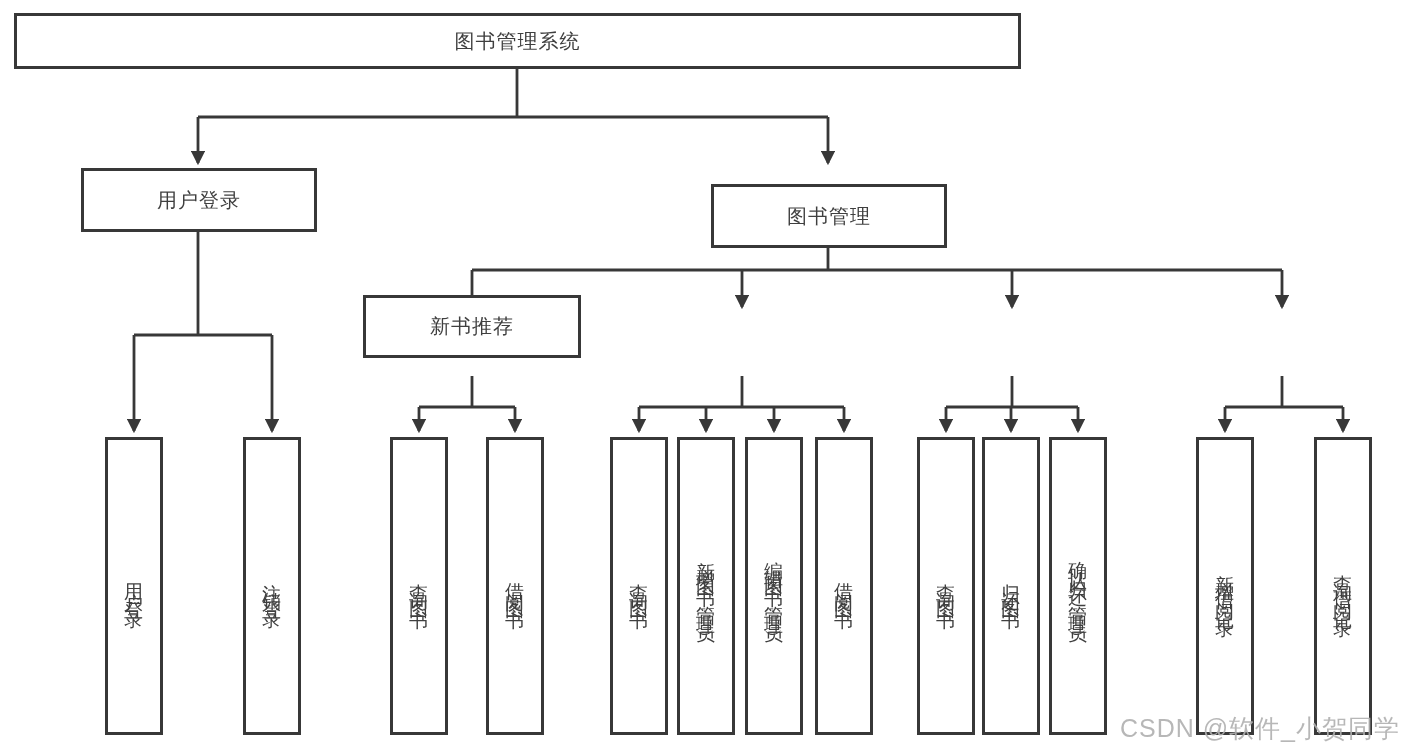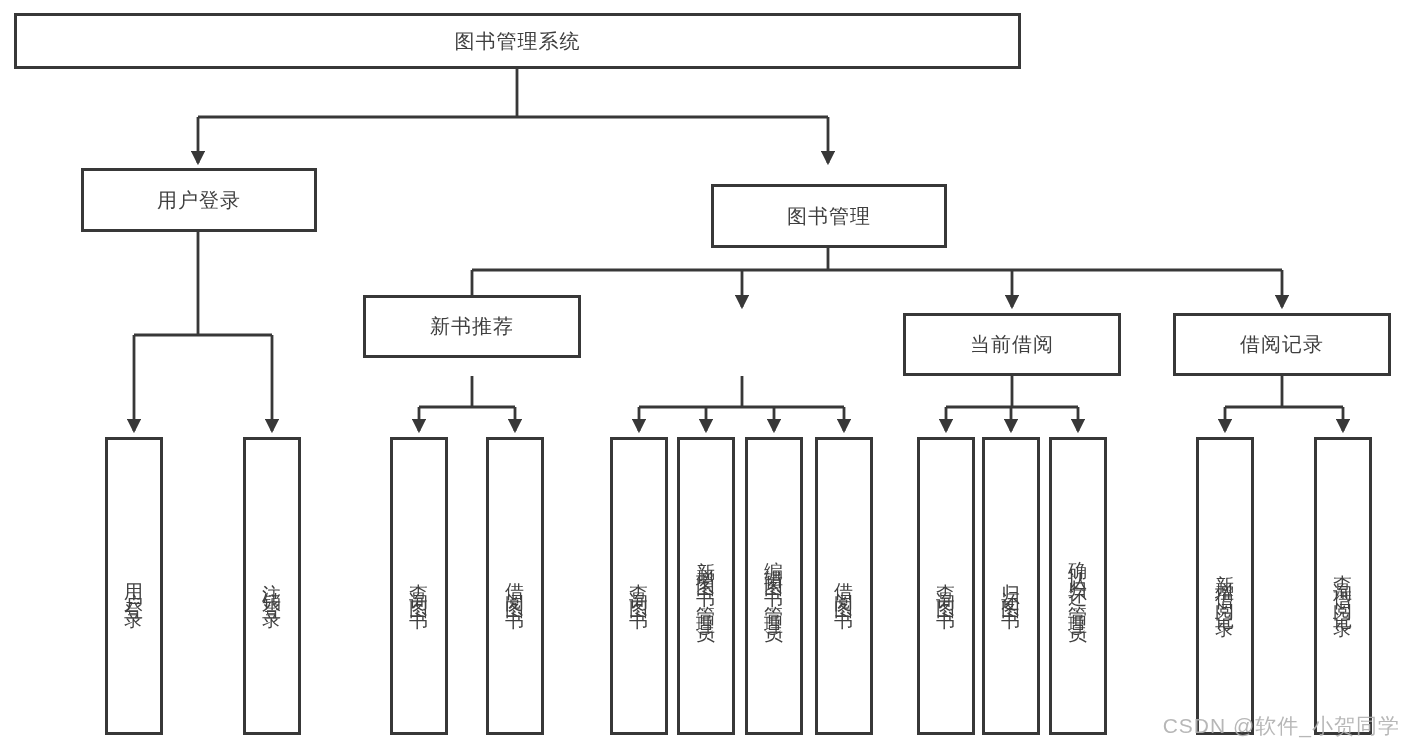--- a/index.html
+++ b/index.html
@@ -31,21 +31,21 @@
     writing-mode:vertical-rl;
     text-orientation:mixed;
     font-size:19px;
     letter-spacing:9px;
     line-height:1;
   }
   .watermark{
     position:absolute;
     right:5px;
     top:712px;
-    font-size:21px;
+    font-size:25px;
     letter-spacing:1px;
     color:#b0b0b0;
     opacity:0.9;
     white-space:nowrap;
   }
 </style>
 </head>
 <body>
 
 <div id="canvas">
@@ -92,22 +92,20 @@
       <path d="M1343 407 V431" marker-end="url(#arr)"></path>
     </g>
   </svg>
 
   <div class="hbox" style="left:14px;top:13px;width:1001px;height:50px">图书管理系统</div>
 
   <div class="hbox" style="left:81px;top:168px;width:230px;height:58px">用户登录</div>
   <div class="hbox" style="left:711px;top:184px;width:230px;height:58px">图书管理</div>
 
   <div class="hbox" style="left:363px;top:295px;width:212px;height:57px">新书推荐</div>
-  <div class="hbox" style="left:903px;top:313px;width:212px;height:57px">当前借阅</div>
-  <div class="hbox" style="left:1173px;top:313px;width:212px;height:57px">借阅记录</div>
 
   <div class="vbox" style="left:105px;top:437px;width:52px;height:292px">用户登录</div>
   <div class="vbox" style="left:243px;top:437px;width:52px;height:292px">注销登录</div>
 
   <div class="vbox" style="left:390px;top:437px;width:52px;height:292px">查询图书</div>
   <div class="vbox" style="left:486px;top:437px;width:52px;height:292px">借阅图书</div>
 
   <div class="vbox" style="left:610px;top:437px;width:52px;height:292px">查询图书</div>
   <div class="vbox" style="left:677px;top:437px;width:52px;height:292px">新增图书（管理员）</div>
   <div class="vbox" style="left:745px;top:437px;width:52px;height:292px">编辑图书（管理员）</div>

